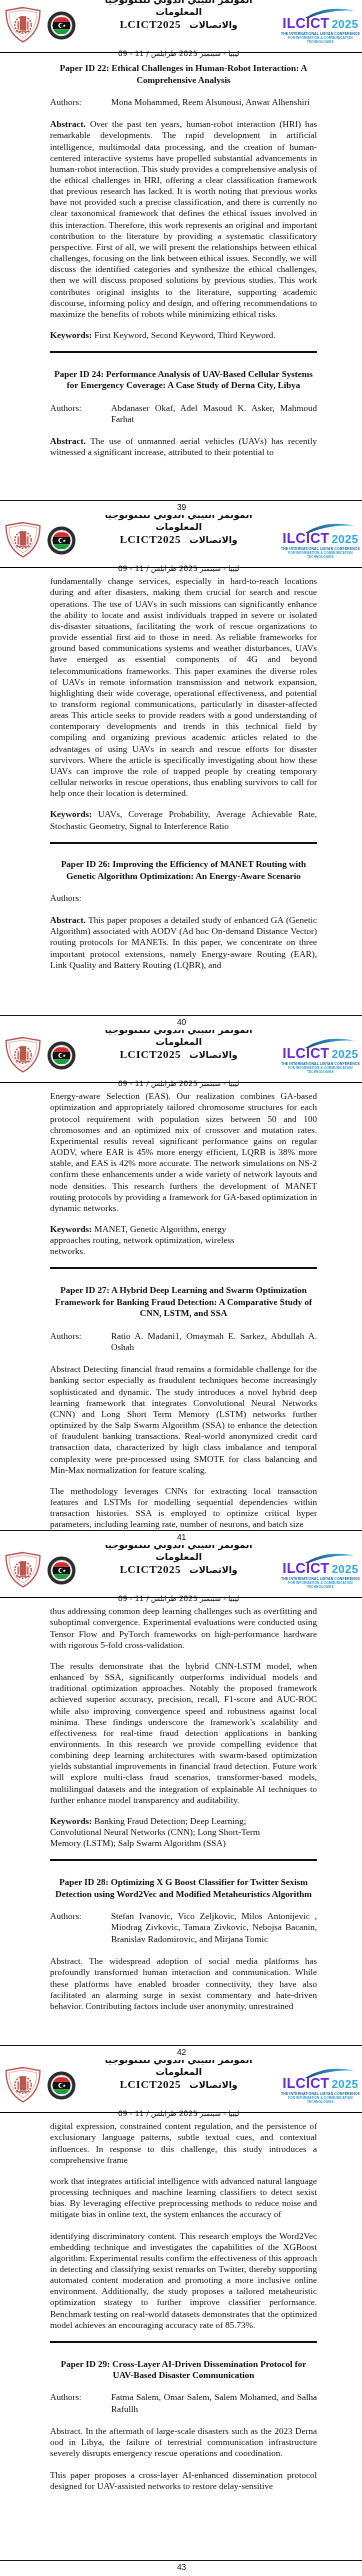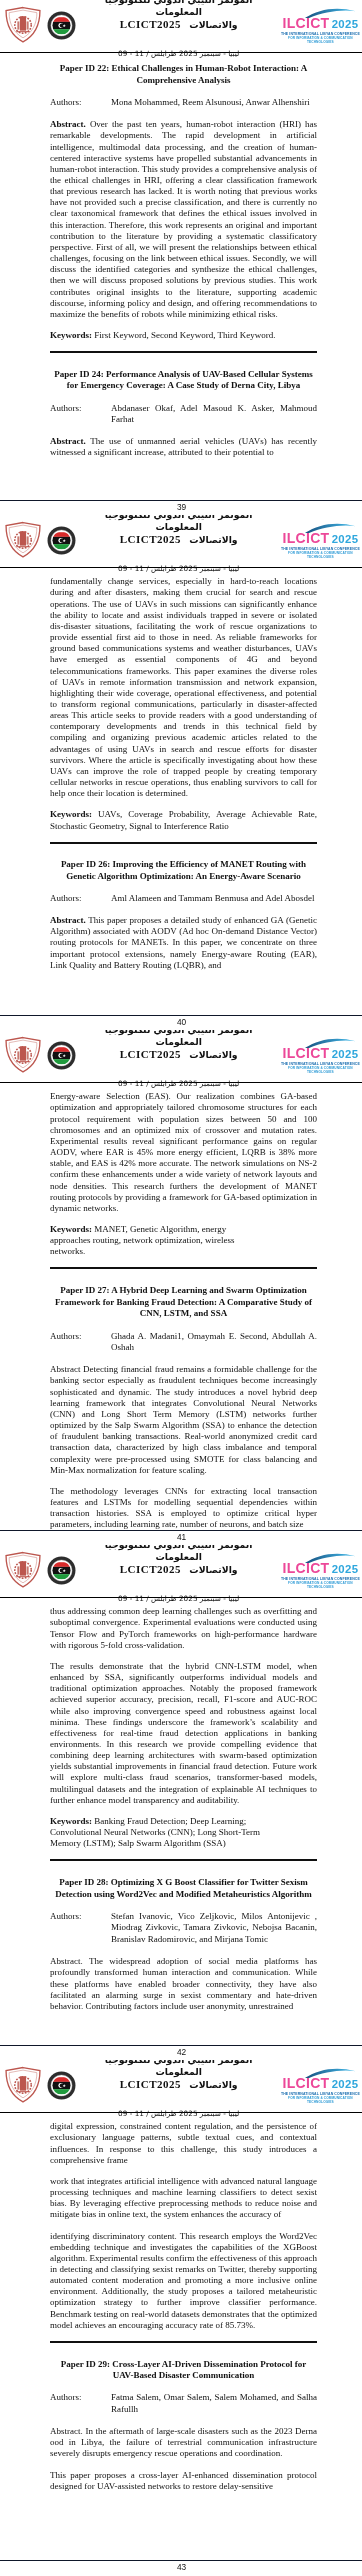--- a/index.html
+++ b/index.html
@@ -33,21 +33,21 @@
     font-size:11px;letter-spacing:0.5px;
   }
   .date-line{
     font-family:"DejaVu Sans",sans-serif;font-size:7.3px;margin-top:17px;
     direction:ltr;
   }
   
   .ilcict{width:79px;flex-shrink:0;text-align:center;position:relative;padding-top:9.3px;}
   .ilcict-swoosh{position:absolute;top:0;right:2.1px;width:54px;height:11.4px;}
   .ilcict-row{font-family:"Liberation Sans",sans-serif;font-weight:bold;line-height:1;}
-  .ilcict-name{font-size:14px;color:#ec4899;letter-spacing:0.3px;}
+  .ilcict-name{font-size:14px;color:#6d28d9;letter-spacing:0.3px;}
   .ilcict-year{font-size:11.4px;color:#2fa7dd;letter-spacing:0.3px;}
   .ilcict-cap1{font-family:"Liberation Sans",sans-serif;font-weight:bold;font-size:3.5px;color:#1b6eb0;margin-top:1.6px;letter-spacing:0.1px;}
   .ilcict-cap2{font-family:"Liberation Sans",sans-serif;font-weight:bold;font-size:3.2px;color:#2e9bd6;letter-spacing:0.1px;}
 
   
   .page-content{flex:1;padding:8.3px 46px 0 50px;overflow:hidden;}
   .paper-title{
     font-weight:bold;text-align:center;font-size:9px;line-height:1.3;
     margin:2.1px 3.1px 10.4px;
   }
@@ -216,21 +216,20 @@
       </span>
     </div>
 
     <div class="page-content">
         <p class="para"><span>fundamentally change services, especially in hard-to-reach locations during and after disasters, making them crucial for search and rescue operations. The use of UAVs in such missions can significantly enhance the ability to locate and assist individuals trapped in severe or isolated dis-disaster situations, facilitating the work of rescue organizations to provide essential first aid to those in need. As reliable frameworks for ground based communications systems and weather disturbances, UAVs have emerged as essential components of 4G and beyond telecommunications frameworks. This paper examines the diverse roles of UAVs in remote information transmission and network expansion, highlighting their wide coverage, operational effectiveness, and potential to transform regional communications, particularly in disaster-affected areas This article seeks to provide readers with a good understanding of contemporary developments and trends in this technical field by compiling and organizing previous academic articles related to the advantages of using UAVs in search and rescue efforts for disaster survivors. Where the article is specifically investigating about how these UAVs can improve the role of trapped people by creating temporary cellular networks in rescue operations, thus enabling survivors to call for help once their location is determined.</span></p>
         <p class="para"><span class="lead-bold">Keywords:</span> <span>UAVs, Coverage Probability, Average Achievable Rate, Stochastic Geometry, Signal to Interference Ratio</span></p>
         <div class="divider"></div>
         <div class="paper-title">Paper ID 26: Improving the Efficiency of MANET Routing with Genetic Algorithm Optimization:  An Energy-Aware Scenario</div>
         <div class="authors-row">
           <span class="authors-label">Authors:</span>
-          <span class="authors-names">Aml Alameen and Tammam Benmusa and Adel Abosdel</span>
         </div>
         <p class="para"><span class="lead-bold">Abstract.</span> <span>This paper proposes a detailed study of enhanced GA (Genetic Algorithm) associated with AODV (Ad hoc On-demand Distance Vector) routing protocols for MANETs. In this paper, we concentrate on three important protocol extensions, namely Energy-aware Routing (EAR), Link Quality and Battery Routing (LQBR), and</span></p>
       </div>
 
     <div class="page-footer">
       <span>40</span>
     </div>
   </div>
     <div class="page">
     <div class="page-header">
@@ -293,21 +292,21 @@
       </span>
     </div>
 
     <div class="page-content">
         <p class="para"><span>Energy-aware Selection (EAS). Our realization combines GA-based optimization and appropriately tailored chromosome structures for each protocol requirement with population sizes between 50 and 100 chromosomes and an optimized mix of crossover and mutation rates. Experimental results reveal significant performance gains on regular AODV, where EAR is 45% more energy efficient, LQRB is 38% more stable, and EAS is 42% more accurate. The network simulations on NS-2 confirm these enhancements under a wide variety of network layouts and node densities. This research furthers the development of MANET routing protocols by providing a framework for GA-based optimization in dynamic networks.</span></p>
         <p class="para narrow"><span class="lead-bold">Keywords:</span> <span>MANET, Genetic Algorithm, energy approaches routing, network optimization, wireless networks.</span></p>
         <div class="divider"></div>
         <div class="paper-title">Paper ID 27: A Hybrid Deep Learning and Swarm Optimization Framework for Banking Fraud Detection: A Comparative Study of CNN, LSTM, and SSA</div>
         <div class="authors-row">
           <span class="authors-label">Authors:</span>
-          <span class="authors-names">Ghada A. Madani1, Omaymah E. Second, Abdullah A. Oshah</span>
+          <span class="authors-names">Ratio A. Madani1, Omaymah E. Sarkez, Abdullah A. Oshah</span>
         </div>
         <p class="para"><span class="lead">Abstract</span> <span>Detecting financial fraud remains a formidable challenge for the banking sector especially as fraudulent techniques become increasingly sophisticated and dynamic. The study introduces a novel hybrid deep learning framework that integrates Convolutional Neural Networks (CNN) and Long Short Term Memory (LSTM) networks further optimized by the Salp Swarm Algorithm (SSA) to enhance the detection of fraudulent banking transactions. Real-world anonymized credit card transaction data, characterized by high class imbalance and temporal complexity were pre-processed using SMOTE for class balancing and Min-Max normalization for feature scaling.</span></p>
         <p class="para"><span>The methodology leverages CNNs for extracting local transaction features and LSTMs for modelling sequential dependencies within transaction histories. SSA is employed to optimize critical hyper parameters, including learning rate, number of neurons, and batch size</span></p>
       </div>
 
     <div class="page-footer">
       <span>41</span>
     </div>
   </div>
     <div class="page">

